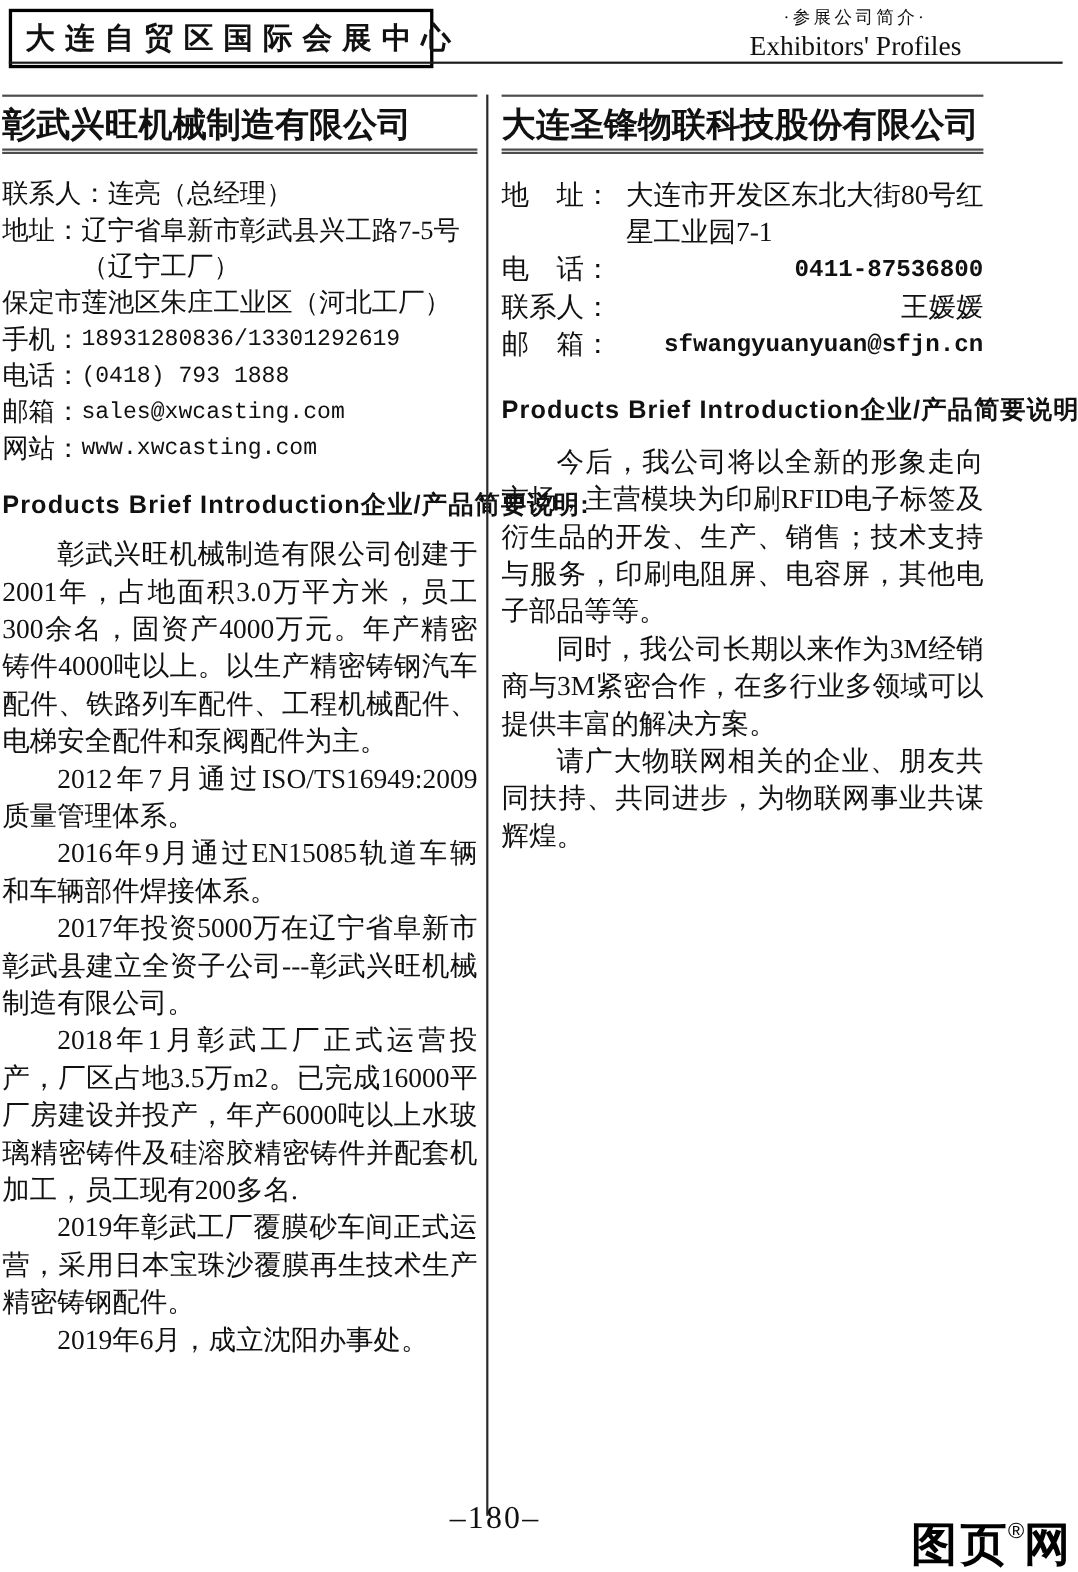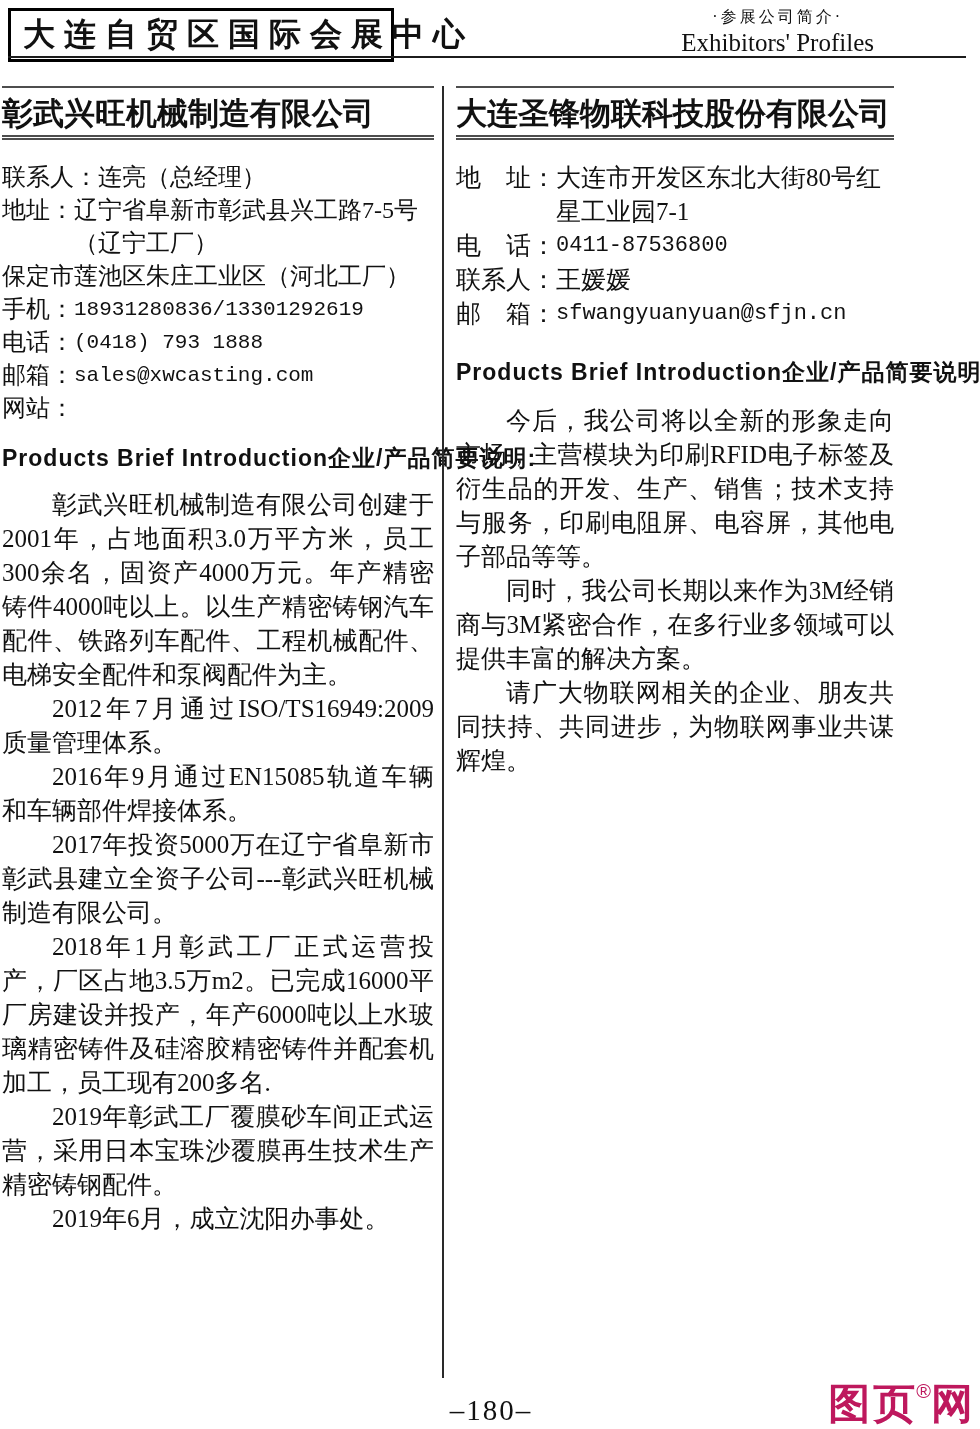--- a/index.html
+++ b/index.html
@@ -12,21 +12,21 @@
   }
   
   .venue-box{
     position:absolute;left:8px;top:8px;width:380px;height:48px;
     border:3px solid #000;
     display:flex;align-items:center;
     background:#fff;
   }
   .venue-title{
     font-family:"Liberation Sans","DejaVu Sans",sans-serif;
-    font-weight:700;font-size:32px;letter-spacing:9px;
+    font-weight:700;font-size:27px;letter-spacing:9px;
     padding-left:12px;white-space:nowrap;
   }
   .header-right{
     position:absolute;top:8px;right:106px;text-align:center;line-height:1.1;
   }
   .section-title-cn{font-size:16px;letter-spacing:3px;display:block;}
   .section-title-en{font-size:25px;display:block;margin-top:3px;}
   .header-rule{
     position:absolute;left:8px;right:14px;top:56px;height:0;
     border-top:2.5px solid #1c1c1c;
@@ -45,45 +45,45 @@
     padding:8px 0 3px 0;
     font-family:"Liberation Sans","DejaVu Sans",sans-serif;
     font-weight:700;font-size:31px;line-height:1.15;
     white-space:nowrap;
   }
   
   .contacts{margin-top:21px;}
   .col-left .contacts{font-size:24px;}
   .col-right .contacts{font-size:25px;}
   .contact-row{display:flex;line-height:33px;}
-  .col-right .contact-row{line-height:34px;}
+  .col-right .contact-row{line-height:34px;justify-content:space-between;}
   .contact-row .label{flex:0 0 auto;white-space:pre;}
   .contact-row .value{white-space:pre-line;}
   .contact-line{line-height:33px;white-space:nowrap;}
   .value.mono{
     font-family:"Liberation Mono","DejaVu Sans Mono",monospace;
     font-size:21px;
   }
-  .col-right .value.mono{font-size:22px;}
+  .col-right .value.mono{font-size:22px;font-weight:bold;}
   
   .section-heading{
     margin-top:18px;
     font-family:"Liberation Sans","DejaVu Sans",sans-serif;
     font-weight:700;font-size:23px;letter-spacing:1px;
     white-space:nowrap;
   }
   .col-right .section-heading{margin-top:26px;}
   
   .profile-text{margin-top:14px;font-size:25px;line-height:34px;text-align:justify;}
   .col-right .profile-text{margin-top:16px;}
   .profile-text p{margin:0;text-indent:2em;}
   
   .page-number{
-    position:absolute;bottom:2px;left:0;width:900px;text-align:center;
-    font-size:29px;letter-spacing:2px;margin-left:41px;
+    position:absolute;bottom:32px;left:0;width:900px;text-align:center;
+    font-size:29px;letter-spacing:2px;
   }
   .watermark{
     position:absolute;right:4px;bottom:2px;
     font-family:"Liberation Sans","DejaVu Sans",sans-serif;
     font-weight:700;font-size:42px;line-height:1.1;letter-spacing:3px;
     color:#d9e5a0;white-space:nowrap;
   }
   .watermark .reg{
     font-size:20px;font-weight:400;letter-spacing:0;
     vertical-align:20px;margin:0 0 0 -2px;
@@ -122,20 +122,21 @@
     <div class="contact-row">
       <span class="label">电话：</span>
       <span class="value mono">(0418) 793 1888</span>
     </div>
     <div class="contact-row">
       <span class="label">邮箱：</span>
       <span class="value mono">sales@xwcasting.com</span>
     </div>
     <div class="contact-row">
       <span class="label">网站：</span>
+      <span class="value mono">www.xwcasting.com</span>
     </div>
   </div>
 
   <div class="section-heading">Products Brief Introduction企业/产品简要说明:</div>
 
   <div class="profile-text">
     <p>彰武兴旺机械制造有限公司创建于2001年，占地面积3.0万平方米，员工300余名，固资产4000万元。年产精密铸件4000吨以上。以生产精密铸钢汽车配件、铁路列车配件、工程机械配件、电梯安全配件和泵阀配件为主。</p>
     <p>2012年7月通过ISO/TS16949:2009质量管理体系。</p>
     <p>2016年9月通过EN15085轨道车辆和车辆部件焊接体系。</p>
     <p>2017年投资5000万在辽宁省阜新市彰武县建立全资子公司---彰武兴旺机械制造有限公司。</p>
@@ -174,15 +175,15 @@
 
   <div class="profile-text">
     <p>今后，我公司将以全新的形象走向市场，主营模块为印刷RFID电子标签及衍生品的开发、生产、销售；技术支持与服务，印刷电阻屏、电容屏，其他电子部品等等。</p>
     <p>同时，我公司长期以来作为3M经销商与3M紧密合作，在多行业多领域可以提供丰富的解决方案。</p>
     <p>请广大物联网相关的企业、朋友共同扶持、共同进步，为物联网事业共谋辉煌。</p>
   </div>
 </div>
 
 <div class="page-number">–180–</div>
 
-<div class="watermark" style="color: #be185d;">
+<div class="watermark" style="color: #000000;">
   <span>图页</span><span class="reg">®</span><span>网</span>
 </div>
 
 </body></html>

